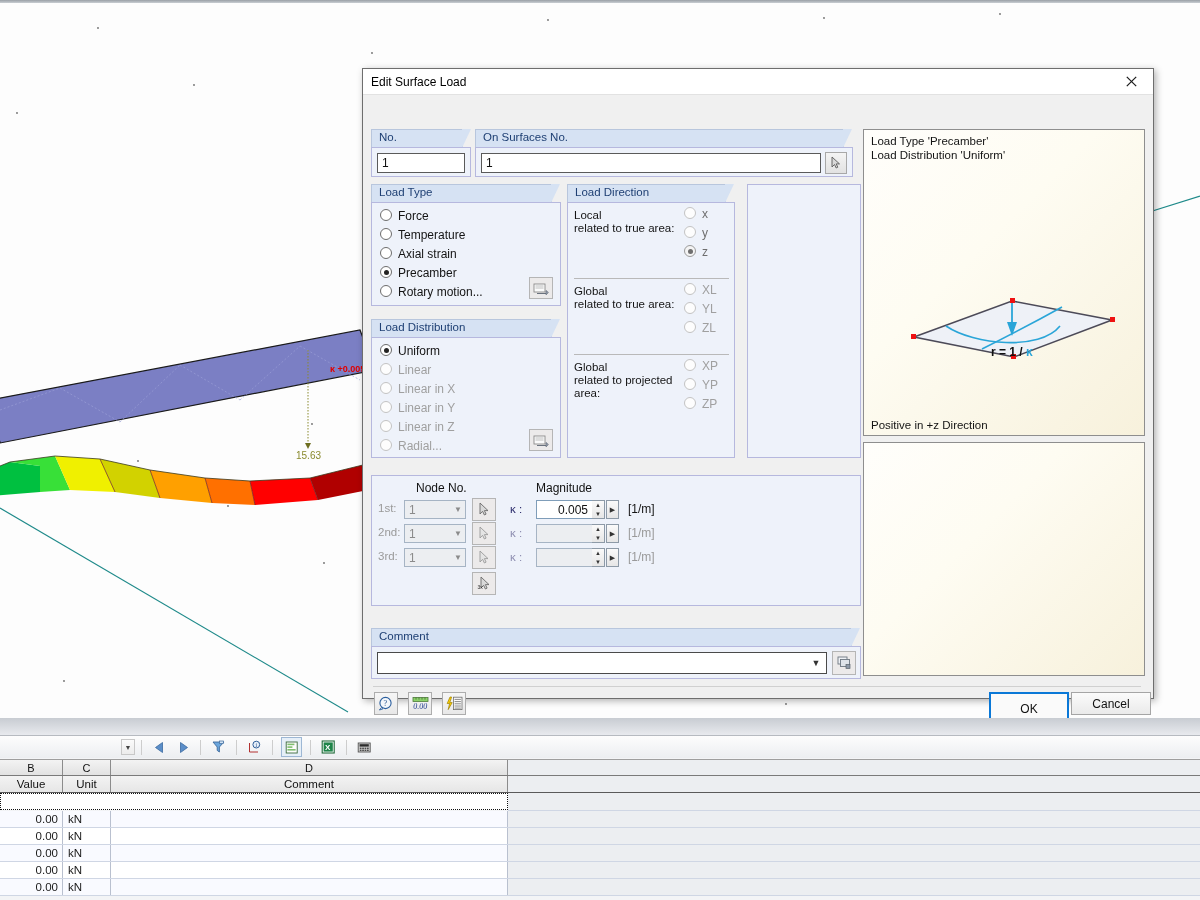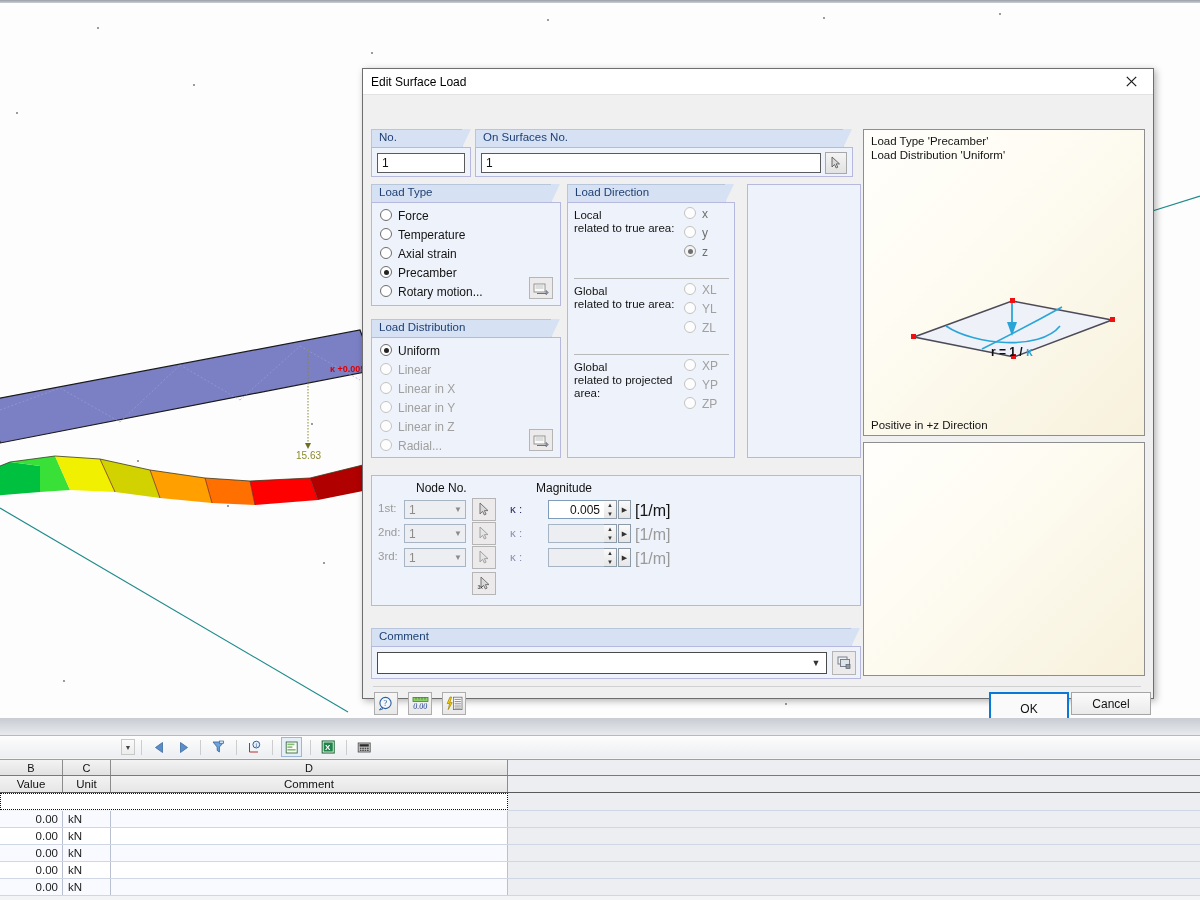--- a/index.html
+++ b/index.html
@@ -109,21 +109,21 @@
   
   .toolbtn {
     width:22px; height:21px;
     background:linear-gradient(#f4f4f4,#e2e2e2);
     border:1px solid #a8a8a8; box-sizing:border-box;
     display:flex; align-items:center; justify-content:center;
   }
   .toolbtn.flat { background:#eceaea; border:1px solid #b5b5b5; }
 
   
-  .spin-wrap { display:flex; align-items:stretch; height:19px;margin-left:12px; }
+  .spin-wrap { display:flex; align-items:stretch; height:19px; }
   .spin-input {
     width:56px; background:#fff; border:1px solid #7f9db9; border-right:none;
     box-sizing:border-box; text-align:right; font-size:12px;
     padding:1px 4px 0 0; color:#111;
   }
   .spin-input.dis { background:#eceef1; border-color:#a6b4c4; color:#888; }
   .spin-arrows {
     width:13px; border:1px solid #8d9aa7; border-left:none;
     box-sizing:border-box; display:flex; flex-direction:column;
     background:linear-gradient(#fafafa,#e6e6e6);
@@ -132,21 +132,21 @@
     flex:1; display:flex; align-items:center; justify-content:center;
     font-size:6px; color:#333; line-height:1;
   }
   .spin-more {
     width:13px; margin-left:1px;
     border:1px solid #8d9aa7; box-sizing:border-box;
     background:linear-gradient(#fafafa,#e6e6e6);
     display:flex; align-items:center; justify-content:center;
     font-size:7px; color:#333;
   }
-  .unit { font-size:16px; color:#151515; margin-left:7px; }
+  .unit { font-size:12px; color:#151515; }
   .unit.dis { color:#9a9a9a; }
 
   .combo {
     display:flex; align-items:center;
     background:#eceef1; border:1px solid #a6b4c4;
     box-sizing:border-box; height:19px; width:60px;
     font-size:12px; color:#8b8b8b; padding-left:4px;
   }
   .combo .cv { flex:1; }
   .combo .ca { width:14px; text-align:center; font-size:8px; color:#8b8b8b; }

